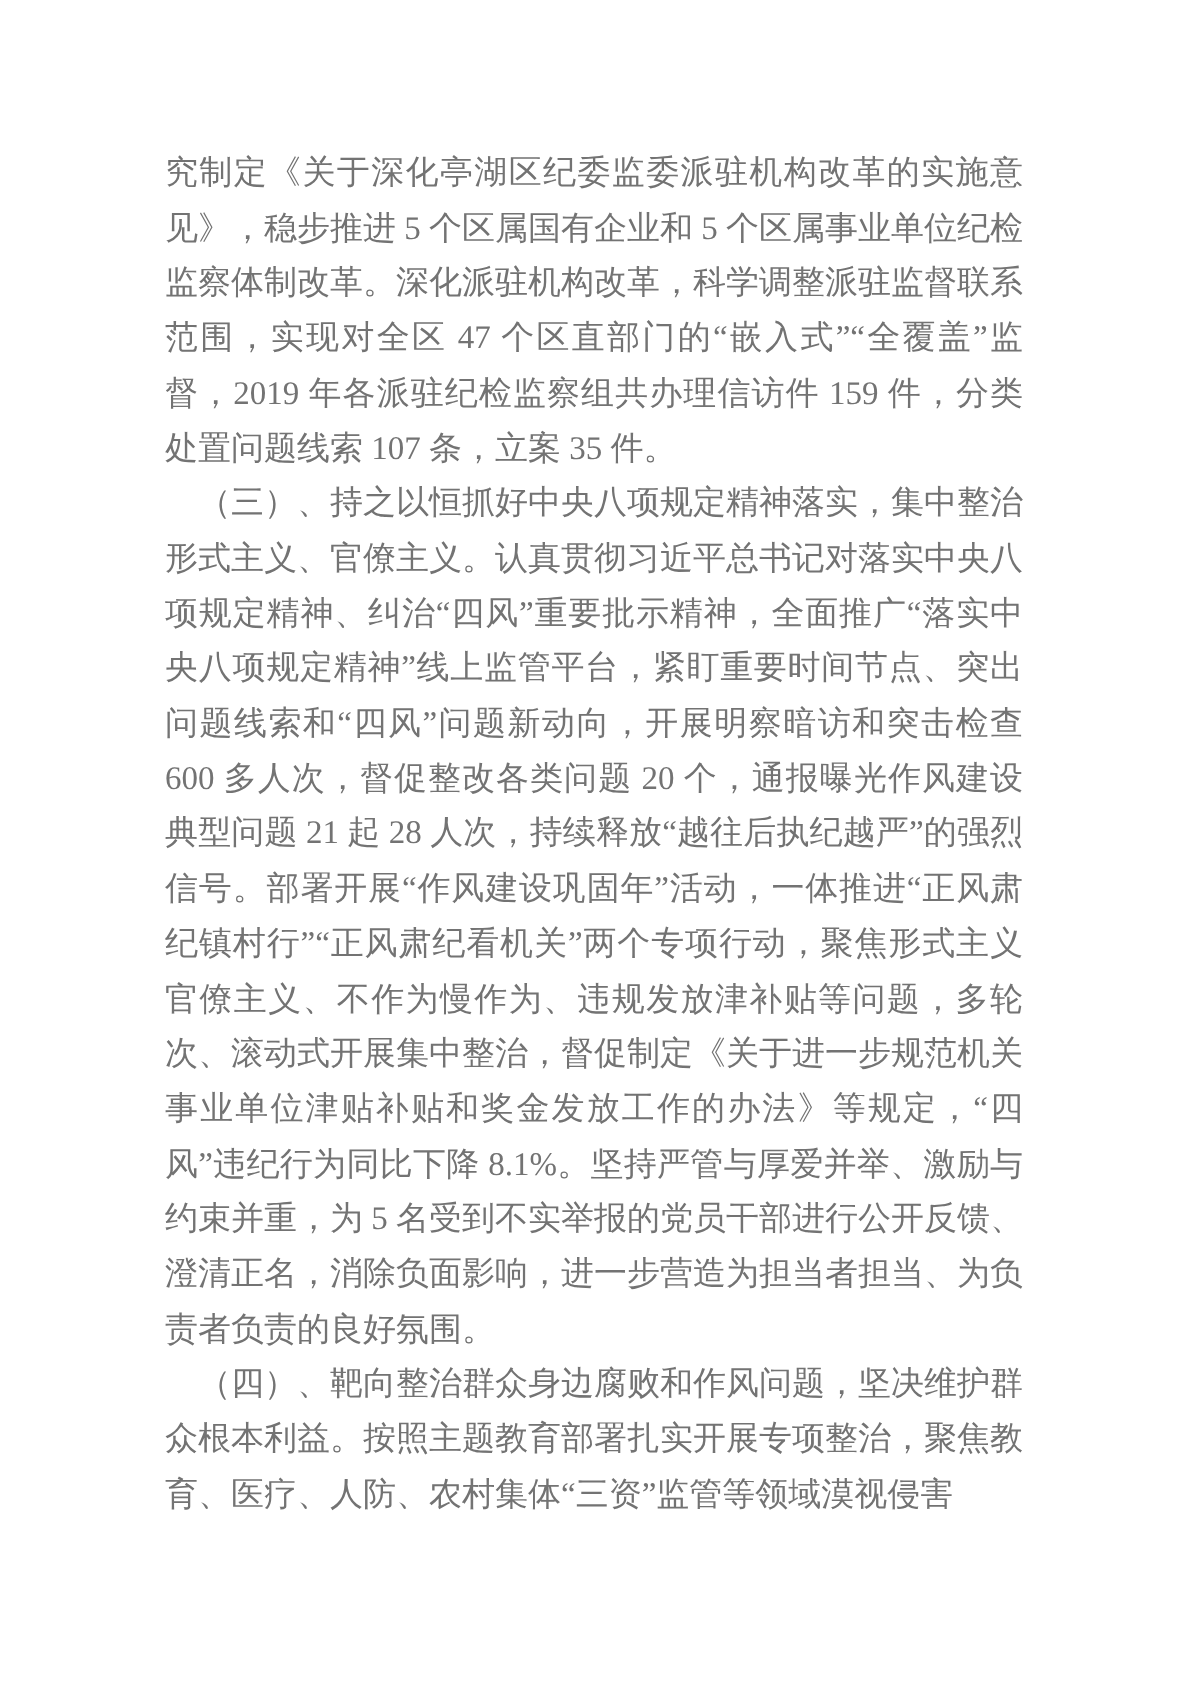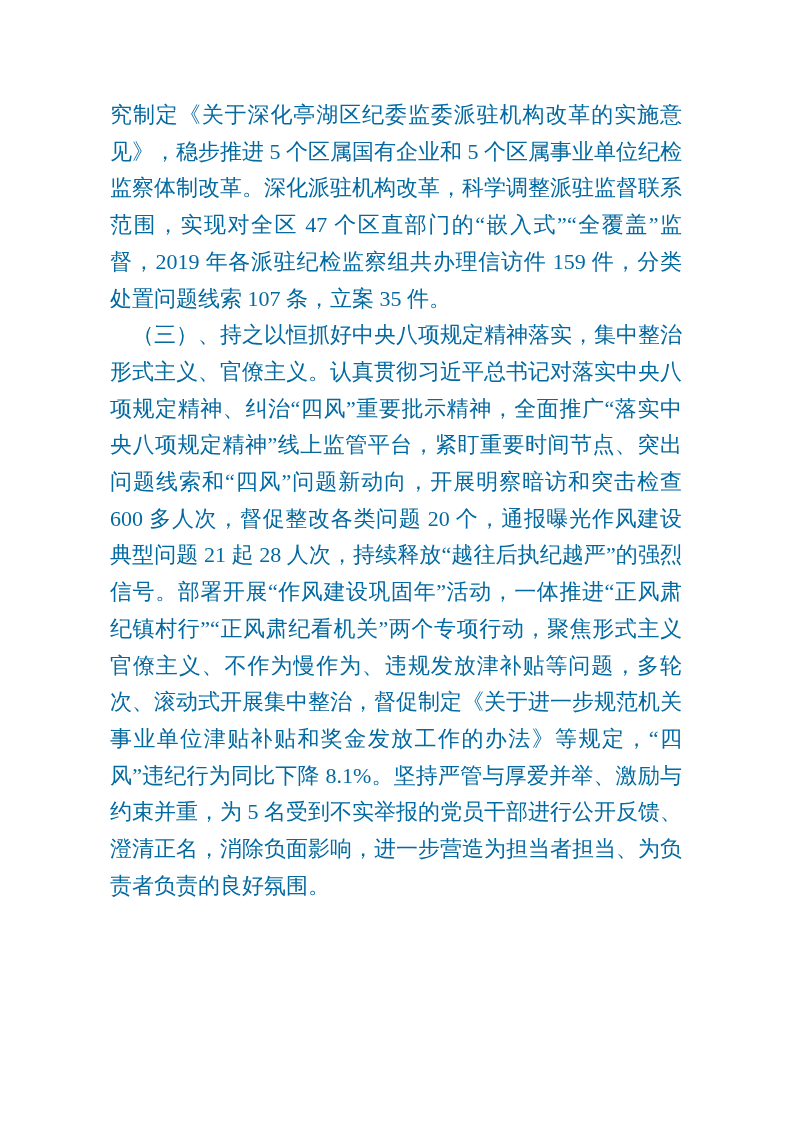--- a/index.html
+++ b/index.html
@@ -15,34 +15,35 @@
     overflow: hidden;
   }
   .doc-body {
     position: absolute;
     left: 110px;
     top: 97px;
     width: 572px;
     font-family: "Liberation Serif", "DejaVu Serif", serif;
     font-size: 22px;
     line-height: 36.7px;
-    color: #0369a1;
+    color: #737373;
     text-align: justify;
     text-justify: inter-ideograph;
     letter-spacing: 0;
   }
   .para {
     margin: 0;
     padding: 0;
   }
   .para.indent {
     text-indent: 22px;
   }
 </style>
 </head>
 <body>
 
 <div class="page">
   <div class="doc-body">
     <p class="para">究制定《关于深化亭湖区纪委监委派驻机构改革的实施意见》，稳步推进 5 个区属国有企业和 5 个区属事业单位纪检监察体制改革。深化派驻机构改革，科学调整派驻监督联系范围，实现对全区 47 个区直部门的“嵌入式”“全覆盖”监督，2019 年各派驻纪检监察组共办理信访件 159 件，分类处置问题线索 107 条，立案 35 件。</p>
     <p class="para indent">（三）、持之以恒抓好中央八项规定精神落实，集中整治形式主义、官僚主义。认真贯彻习近平总书记对落实中央八项规定精神、纠治“四风”重要批示精神，全面推广“落实中央八项规定精神”线上监管平台，紧盯重要时间节点、突出问题线索和“四风”问题新动向，开展明察暗访和突击检查 600 多人次，督促整改各类问题 20 个，通报曝光作风建设典型问题 21 起 28 人次，持续释放“越往后执纪越严”的强烈信号。部署开展“作风建设巩固年”活动，一体推进“正风肃纪镇村行”“正风肃纪看机关”两个专项行动，聚焦形式主义官僚主义、不作为慢作为、违规发放津补贴等问题，多轮次、滚动式开展集中整治，督促制定《关于进一步规范机关事业单位津贴补贴和奖金发放工作的办法》等规定，“四风”违纪行为同比下降 8.1%。坚持严管与厚爱并举、激励与约束并重，为 5 名受到不实举报的党员干部进行公开反馈、澄清正名，消除负面影响，进一步营造为担当者担当、为负责者负责的良好氛围。</p>
+    <p class="para indent">（四）、靶向整治群众身边腐败和作风问题，坚决维护群众根本利益。按照主题教育部署扎实开展专项整治，聚焦教育、医疗、人防、农村集体“三资”监管等领域漠视侵害</p>
   </div>
 </div>
 
 </body></html>

